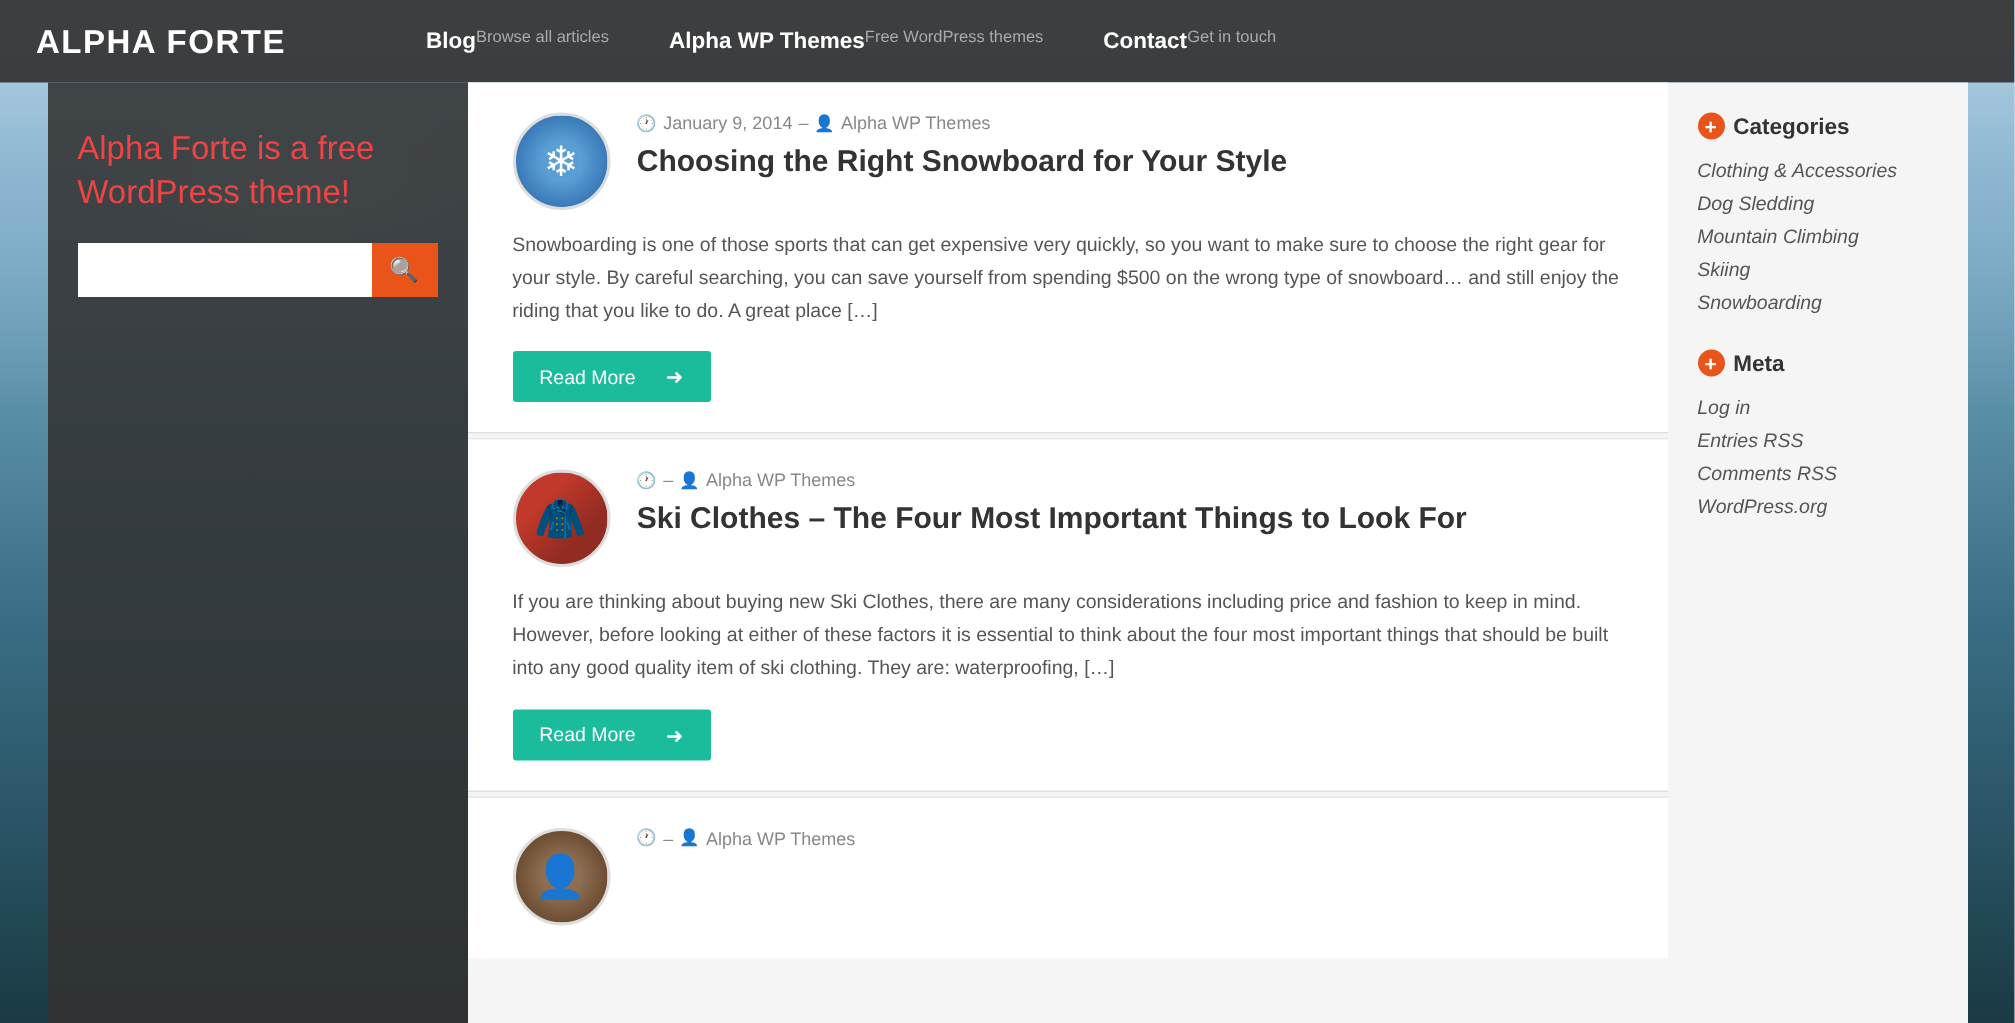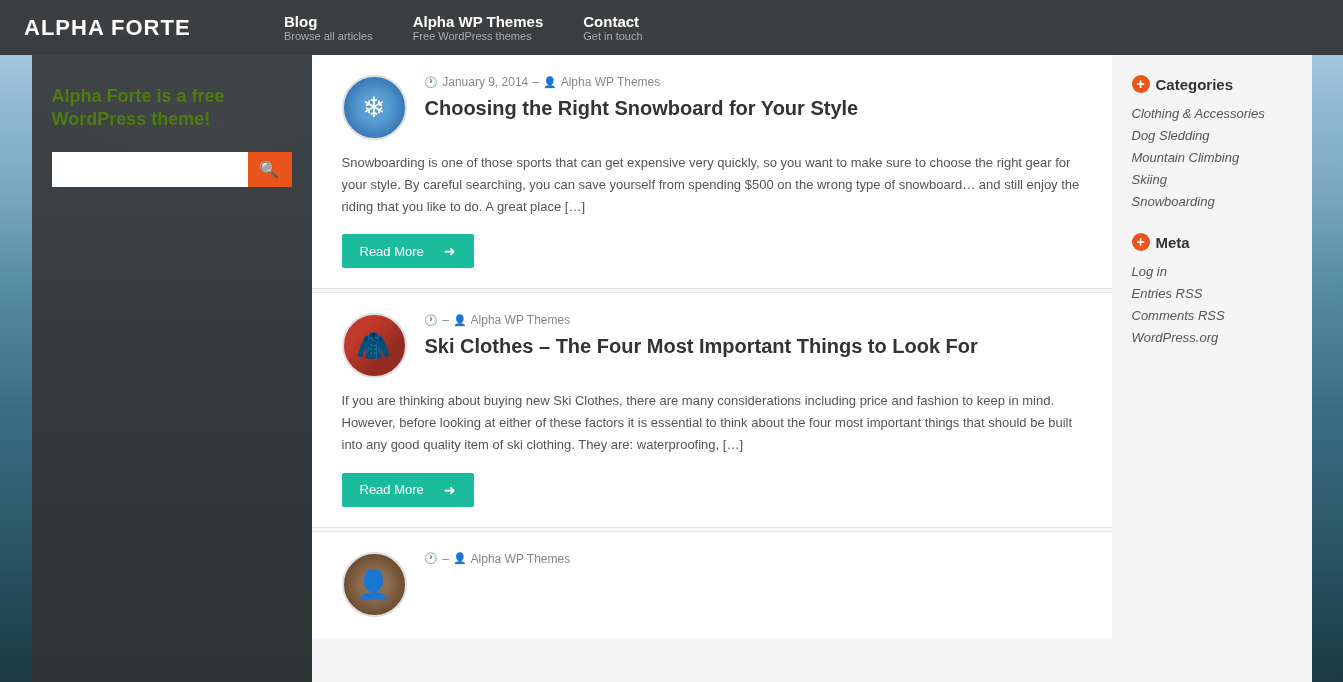--- a/index.html
+++ b/index.html
@@ -41,21 +41,21 @@
       margin-right: 60px;
       white-space: nowrap;
       min-width: 200px;
     }
     .nav-items {
       display: flex;
       gap: 40px;
     }
     .nav-item {
       display: flex;
-      flex-direction: column;
+      flex-direction: row;
       cursor: pointer;
       justify-content: flex-end;
     }
     .nav-item-main {
       color: #fff;
       font-size: 15px;
       font-weight: bold;
     }
     .nav-item-sub {
       color: #aaa;
@@ -72,23 +72,23 @@
     }
 
     
     .sidebar-left {
       width: 280px;
       min-width: 280px;
       background: rgba(50,50,50,0.88);
       padding: 30px 20px;
     }
     .sidebar-tagline {
-      color: #4d7c0f;
-      font-size: 18px;
-      font-weight: bold;
+      color: #ef4444;
+      font-size: 22px;
+      font-weight: normal;
       line-height: 1.3;
       margin-bottom: 20px;
     }
     .search-box {
       display: flex;
       margin-bottom: 20px;
     }
     .search-input {
       flex: 1;
       padding: 8px 10px;

